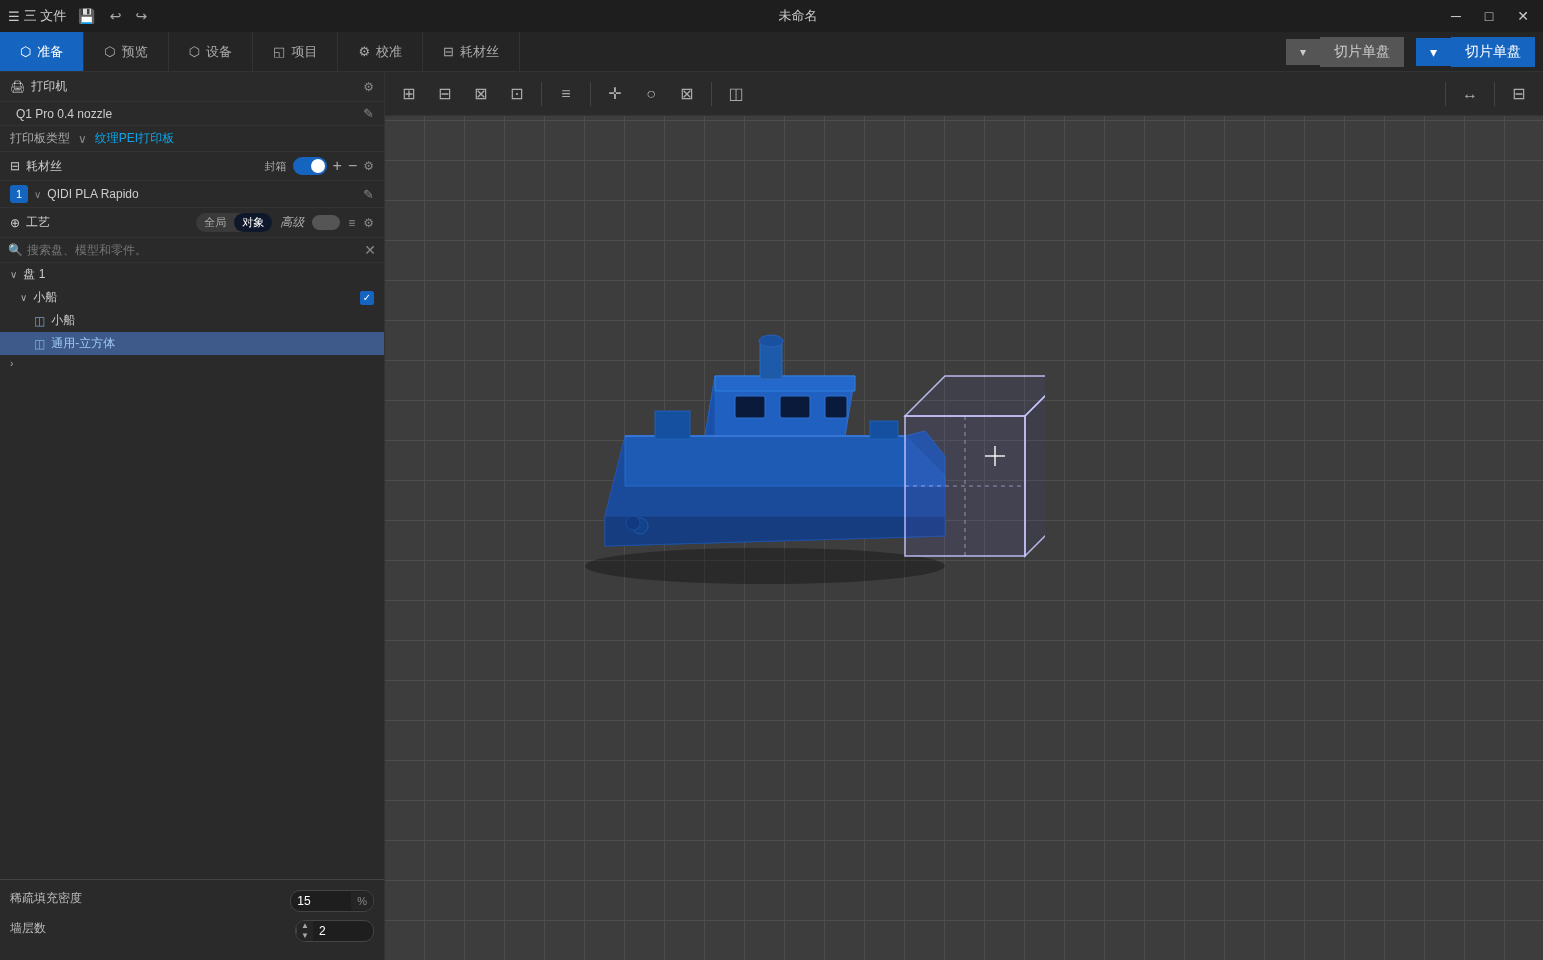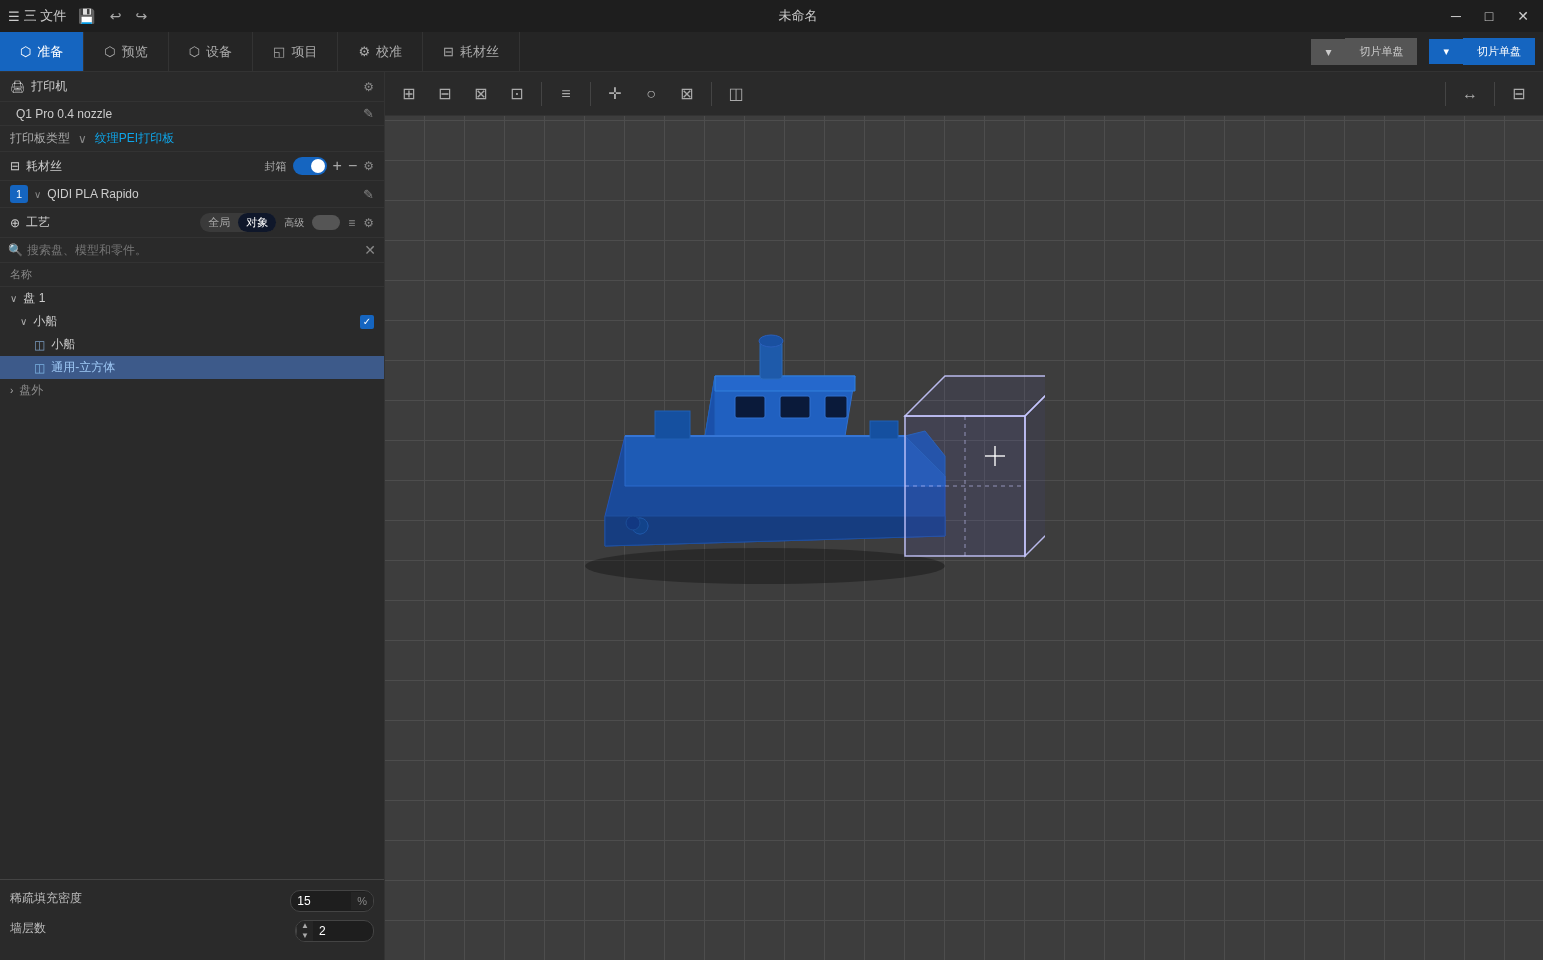--- a/index.html
+++ b/index.html
@@ -27,21 +27,21 @@
       display: flex; align-items: center; gap: 6px; padding: 0 20px;
       cursor: pointer; color: #aaa; font-size: 13px; border-right: 1px solid #333;
     }
     .nav-tab.active { background: #1565c0; color: #fff; }
     .nav-tab-right {
       margin-left: auto; display: flex; align-items: center; gap: 4px; padding-right: 8px;
     }
     .slice-btn-group { display: flex; align-items: center; }
     .slice-btn {
       background: #1565c0; color: #fff; border: none; padding: 6px 14px;
-      font-size: 11px; cursor: pointer; display: flex; align-items: center; gap: 4px;
+      font-size: 14px; cursor: pointer; display: flex; align-items: center; gap: 4px;
     }
 
     
     .main-layout { display: flex; height: calc(960px - 72px); }
 
     
     .left-panel { width: 385px; background: #2a2a2a; display: flex; flex-direction: column; border-right: 1px solid #333; flex-shrink: 0; }
 
     
     .section-header {
@@ -251,35 +251,34 @@
     <div class="craft-header">
       <div class="craft-title">
         <span>⊕</span>
         <span>工艺</span>
       </div>
       <div style="display:flex;align-items:center;gap:8px;">
         <div class="craft-modes">
           <span class="craft-mode">全局</span>
           <span class="craft-mode active">对象</span>
         </div>
-        <span style="color:#aaa;font-size:10px;">高级</span>
+        <span style="color:#aaa;font-size:12px;font-style:italic;">高级</span>
         <div class="adv-toggle"></div>
         <span style="color:#888;cursor:pointer;">≡</span>
         <span style="color:#888;cursor:pointer;">⚙</span>
       </div>
     </div>
 
     <div class="search-row">
       <span style="color:#888;">🔍</span>
       <input class="search-input" type="text" placeholder="搜索盘、模型和零件。" style="">
       <span class="clear-icon">✕</span>
     </div>
 
     <div class="tree-section">
-      <div class="tree-header">名称</div>
 
       <div class="tree-item">
         <span class="tree-caret">∨</span>
         <span class="tree-text">盘 1</span>
       </div>
 
       <div class="tree-item tree-indent-1">
         <span class="tree-caret">∨</span>
         <span class="tree-text">小船</span>
         <div class="tree-check">
@@ -292,21 +291,20 @@
         <span class="tree-text">小船</span>
       </div>
 
       <div class="tree-item tree-indent-2 highlighted" style="background:#3d5a8a;">
         <span class="tree-icon" style="color:#7ab0e0;">◫</span>
         <span class="tree-text" style="color:#9ec8f5;">通用-立方体</span>
       </div>
 
       <div class="tree-item">
         <span class="tree-caret">›</span>
-        <span class="tree-text disk-outside">盘外</span>
       </div>
     </div>
 
     <div class="settings-panel">
       <div class="settings-content">
 
         <div class="setting-row">
           <span class="setting-label">稀疏填充密度</span>
           <div class="setting-input-wrap">
             <input class="setting-input" type="text" value="15" style="">

